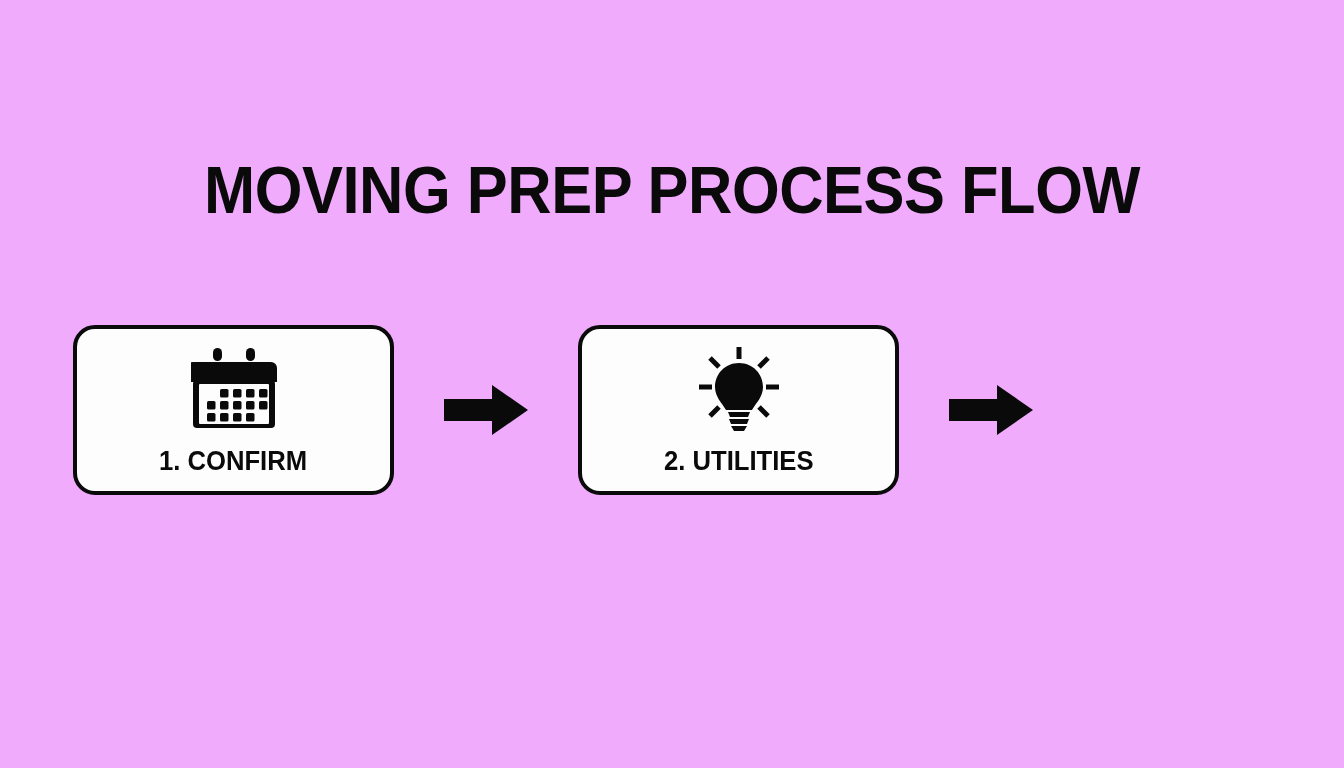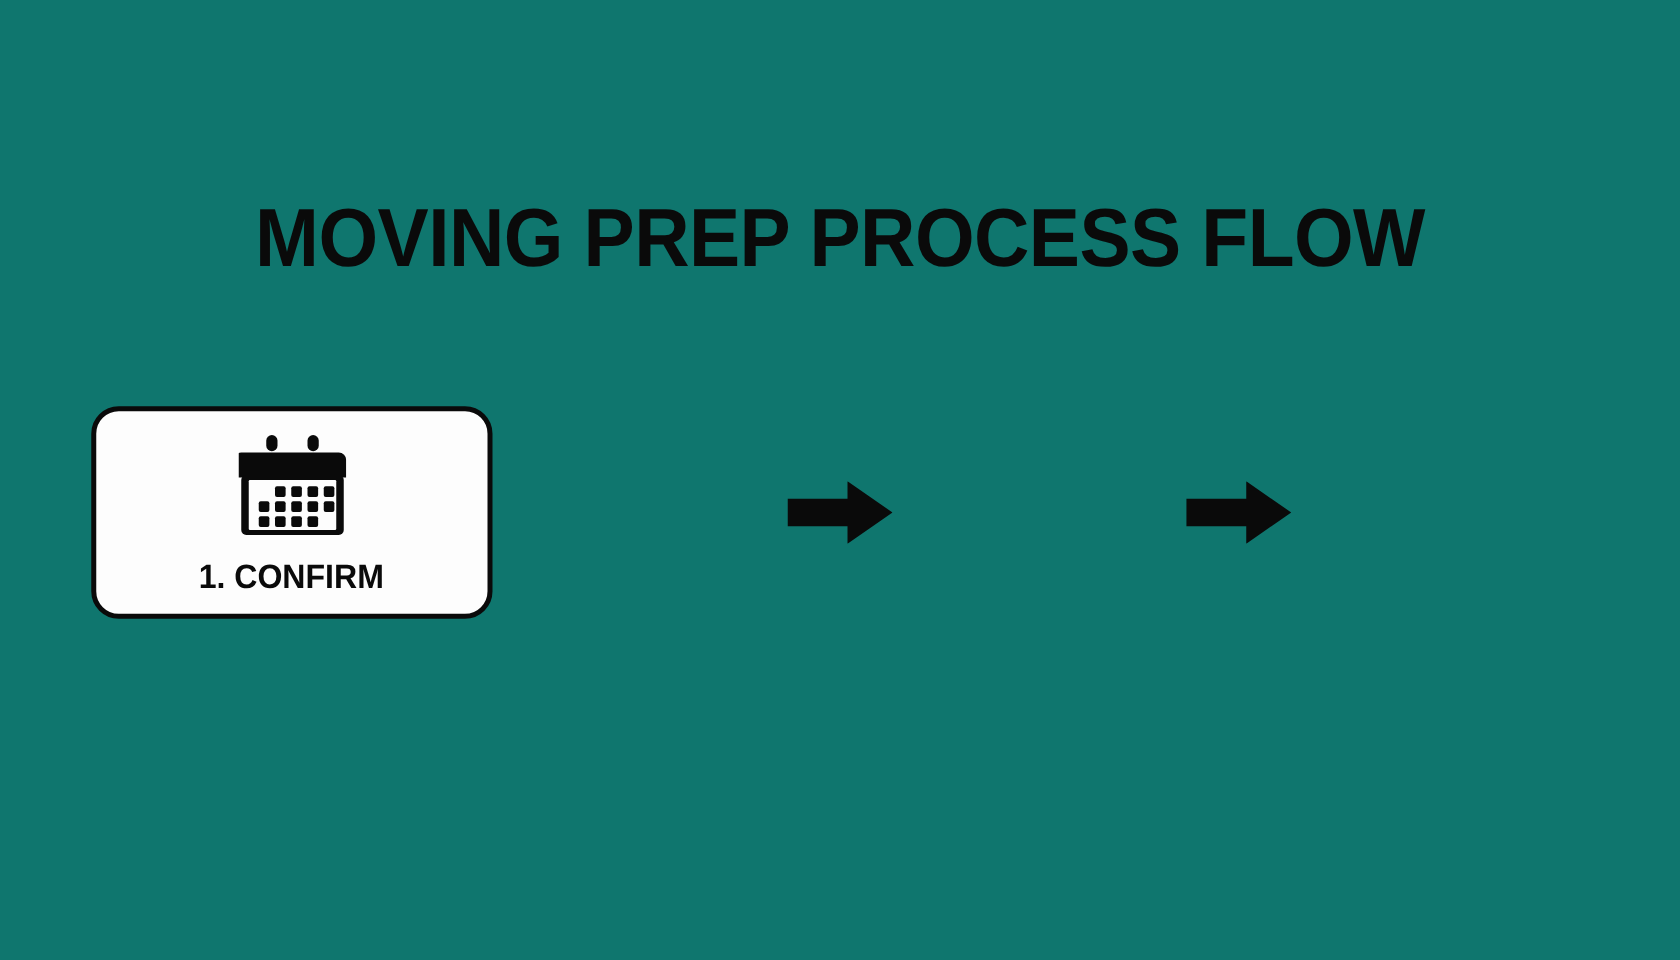--- a/index.html
+++ b/index.html
@@ -11,21 +11,21 @@
     height: 768px;
     background: #fdfdfd;
     font-family: "Liberation Sans", sans-serif;
     overflow: hidden;
   }
 
   #canvas {
     position: relative;
     width: 1344px;
     height: 768px;
-    background: #0f766e;
+    background: #f0abfc;
     text-decoration: underline;
   }
 
   
   .title {
     position: absolute;
     top: 150px;
     left: 0;
     width: 1344px;
     text-align: center;
@@ -138,20 +138,48 @@
       </div>
       <div class="step-label">1. CONFIRM</div>
     </div>
 
     <div class="arrow">
       <svg width="84" height="50" viewBox="0 0 84 50" aria-hidden="true">
         <path d="M0 14 h48 v-14 l36 25 l-36 25 v-14 h-48 z" fill="#0a0a0a"></path>
       </svg>
     </div>
 
+    <div class="step-box">
+      <div class="icon-wrap">
+        <svg width="88" height="84" viewBox="0 0 88 84" aria-hidden="true">
+          <g stroke="#0a0a0a" stroke-width="5" stroke-linecap="butt">
+
+            <line x1="44" y1="0" x2="44" y2="12"></line>
+            <line x1="4" y1="40" x2="17" y2="40"></line>
+            <line x1="71" y1="40" x2="84" y2="40"></line>
+            <line x1="15" y1="11" x2="24" y2="20"></line>
+            <line x1="64" y1="20" x2="73" y2="11"></line>
+            <line x1="15" y1="69" x2="24" y2="60"></line>
+            <line x1="64" y1="60" x2="73" y2="69"></line>
+          </g>
+
+          <path d="M44 16
+                   C 30 16 20 27 20 40
+                   C 20 50 27 56 31 63
+                   L 57 63
+                   C 61 56 68 50 68 40
+                   C 68 27 58 16 44 16 Z" fill="#0a0a0a"></path>
+
+          <path d="M33 65 h22 l-2 5 h-18 z" fill="#0a0a0a"></path>
+          <path d="M34 72 h20 l-2 5 h-16 z" fill="#0a0a0a"></path>
+          <path d="M36 79 h16 l-3 5 h-10 z" fill="#0a0a0a"></path>
+        </svg>
+      </div>
+      <div class="step-label">2. UTILITIES</div>
+    </div>
 
     <div class="arrow">
       <svg width="84" height="50" viewBox="0 0 84 50" aria-hidden="true">
         <path d="M0 14 h48 v-14 l36 25 l-36 25 v-14 h-48 z" fill="#0a0a0a"></path>
       </svg>
     </div>
 
 
   </div>
 </div>

